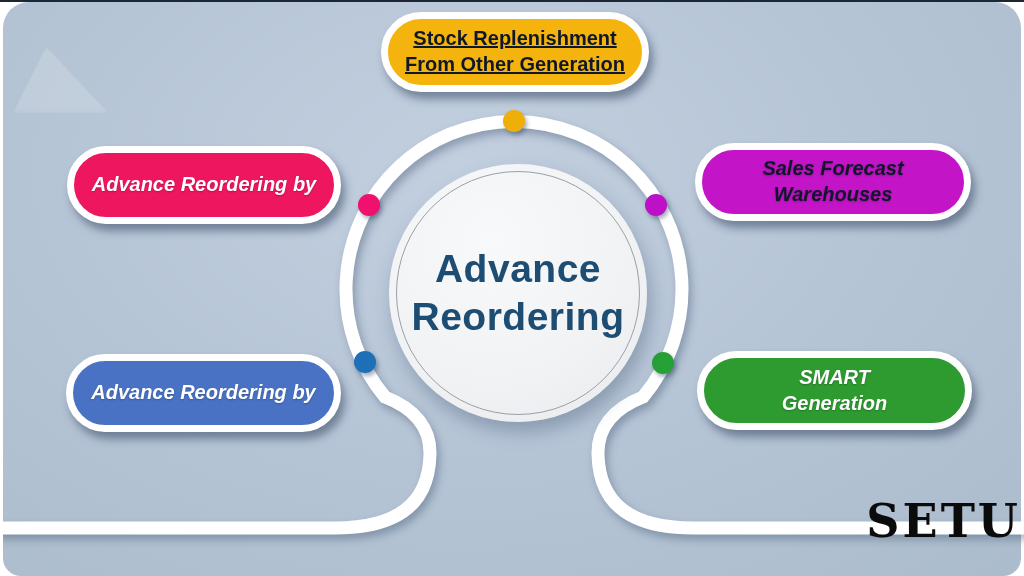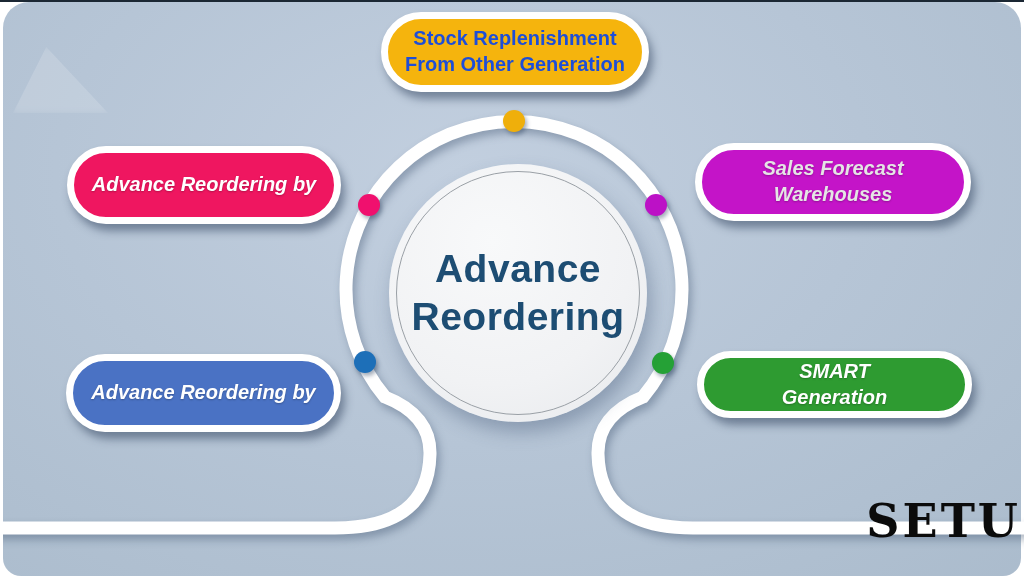--- a/index.html
+++ b/index.html
@@ -39,21 +39,21 @@
     display:flex;flex-direction:column;align-items:center;justify-content:center;
     text-align:center;font-weight:bold;font-size:20px;line-height:1.28;
     box-shadow:4px 7px 9px rgba(42,60,88,0.5);
   }
   .pill .line{display:block;}
   .pill-light{text-shadow:0 1px 2px rgba(0,0,0,0.25);font-style:italic;}
   .pill-top        {left:378px;top:10px;  width:268px;height:80px;}
   .pill-upper-left {left:64px; top:144px; width:274px;height:78px;}
   .pill-upper-right{left:692px;top:141px; width:276px;height:78px;}
   .pill-lower-left {left:63px; top:352px; width:275px;height:78px;}
-  .pill-lower-right{left:694px;top:349px; width:275px;height:67px;}
+  .pill-lower-right{left:694px;top:349px; width:275px;height:79px;}
   .brand{
     position:absolute;left:0;right:0;top:492px;text-align:right;
     font-family:"DejaVu Serif",serif;font-weight:bold;font-size:46px;
     letter-spacing:3px;color:#0b0b0b;
   }
 </style>
 </head>
 <body>
 
 <div class="stage">
@@ -71,30 +71,30 @@
       <circle class="dot" cx="660" cy="361" r="11" fill="#25a136"></circle>
     </svg>
 
     <div class="center-circle">
       <div class="center-text" style="color: rgb(29, 77, 115);">
         <span class="line">Advance</span>
         <span class="line">Reordering</span>
       </div>
     </div>
 
-    <div class="pill pill-top" style="background: rgb(245, 180, 13); color: #1d4ed8;">
+    <div class="pill pill-top" style="background: rgb(245, 180, 13); color: #0f172a; text-decoration: underline;">
       <span class="line">Stock Replenishment</span>
       <span class="line">From Other Generation</span>
     </div>
 
     <div class="pill pill-upper-left pill-light" style="background: rgb(239, 22, 96); color: rgb(255, 255, 255);">
       <span class="line">Advance Reordering by</span>
     </div>
 
-    <div class="pill pill-upper-right pill-light" style="background: rgb(196, 20, 200); color: #e5e5e5;">
+    <div class="pill pill-upper-right pill-light" style="background: rgb(196, 20, 200); color: #0f172a;">
       <span class="line">Sales Forecast</span>
       <span class="line">Warehouses</span>
     </div>
 
     <div class="pill pill-lower-left pill-light" style="background: rgb(74, 114, 196); color: rgb(255, 255, 255);">
       <span class="line">Advance Reordering by</span>
     </div>
 
     <div class="pill pill-lower-right pill-light" style="background: rgb(46, 155, 49); color: rgb(255, 255, 255);">
       <span class="line">SMART</span>

